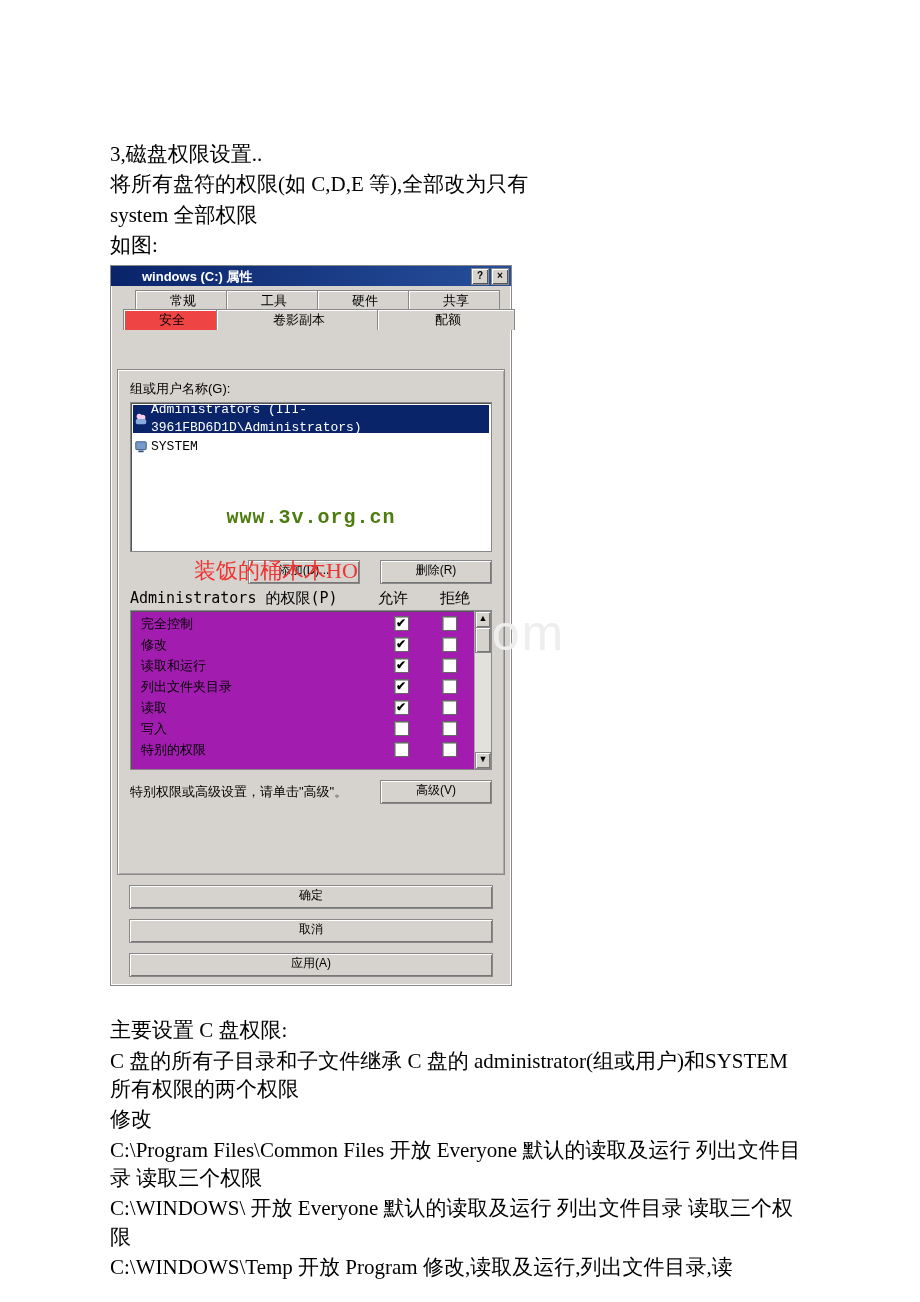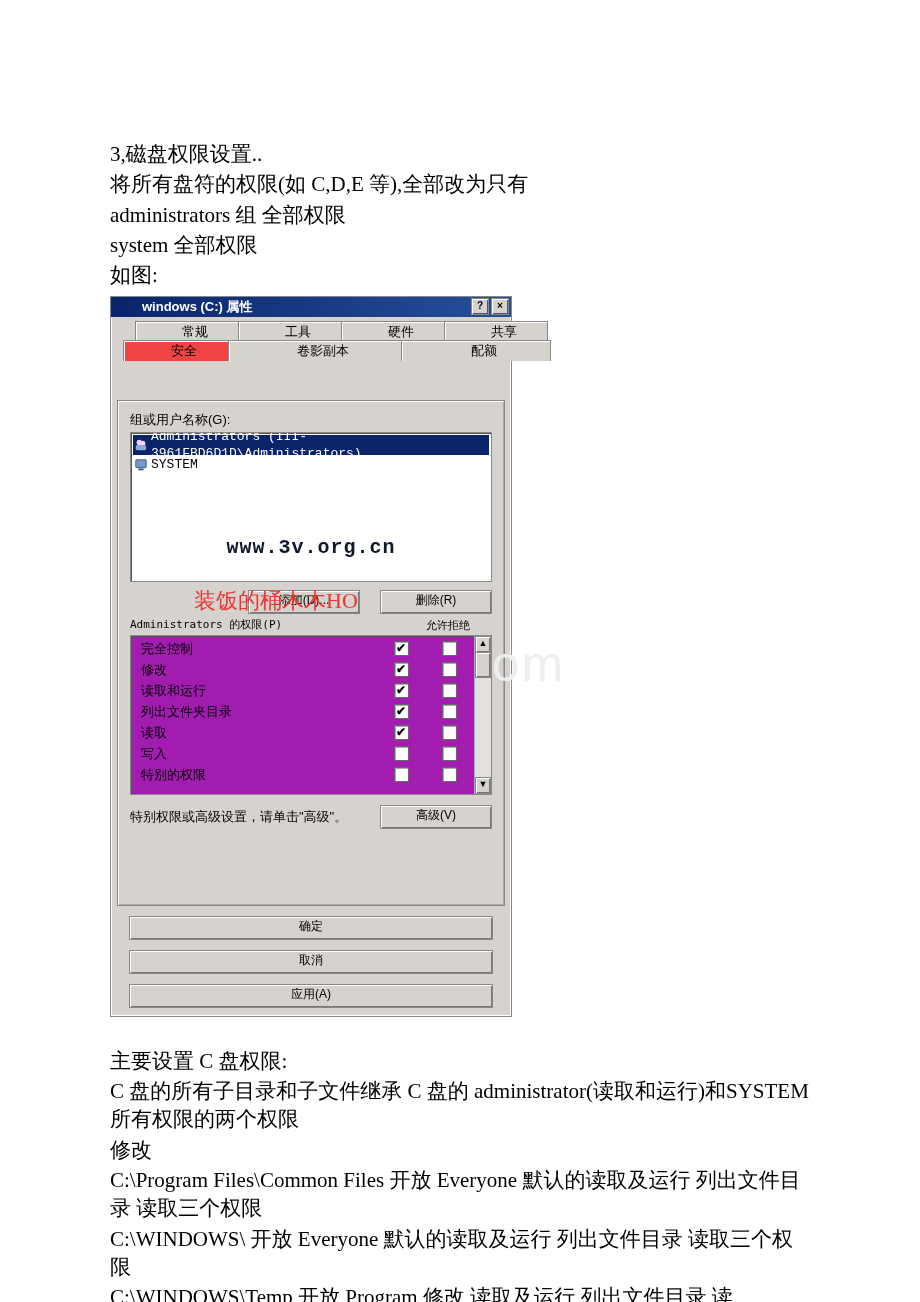--- a/index.html
+++ b/index.html
@@ -65,21 +65,21 @@
     position: absolute;
     display: flex;
   }
   .tabrow.back { top: 0; left: 18px; }
   .tabrow.front { top: 19px; left: 6px; z-index: 2; }
   .tab {
     border: 1px solid #888;
     border-bottom: none;
     background: #d6d3ce;
     box-shadow: inset 1px 1px 0 #fff;
-    padding: 1px 0 0 16px;
+    padding: 1px 0 0 4px;
     height: 19px;
     text-align: center;
     font-size: 13px;
     margin-right: -1px;
   }
   .tab.active { background: #ef4444; position: relative; }
   .tabw1 { width: 86px; }
   .tabw4 { width: 88px; }
   .tabw5 { width: 156px; }
   .tabw6 { width: 132px; }
@@ -102,39 +102,39 @@
     height: 144px;
     padding: 2px 2px;
     font-family: "SimSun", "Courier New", monospace;
     font-size: 13px;
     position: relative;
     overflow: hidden;
   }
   .list-item {
     display: flex;
     align-items: center;
-    height: 20px;
+    height: 28px;
     gap: 3px;
     padding: 0 1px;
   }
   .list-item.selected {
     background: #0a246a;
     color: #fff;
   }
   .usr-icon {
     width: 14px; height: 14px;
     display: inline-block;
   }
   .usr-icon svg { width: 14px; height: 14px; display: block; }
   .watermark-url {
     position: absolute;
     bottom: 20px;
     left: 0; right: 0;
     text-align: center;
-    color: #0f172a;
+    color: #4d7c0f;
     font-family: "Courier New", monospace;
     font-size: 20px;
     font-weight: bold;
     letter-spacing: 1px;
   }
 
   .btn-row {
     display: flex;
     justify-content: flex-end;
     gap: 20px;
@@ -162,25 +162,25 @@
     font-size: 22px;
     font-weight: normal;
     pointer-events: none;
     white-space: nowrap;
   }
 
   .perm-label-row {
     display: flex;
     align-items: flex-end;
     justify-content: space-between;
-    font-size: 11px;
+    font-size: 15px;
     margin: 2px 0 2px 0;
   }
   .perm-label-left { font-family: "SimSun", monospace; }
-  .perm-cols { display: flex; margin-right: 22px; }
+  .perm-cols { display: flex; gap: 32px; margin-right: 22px; }
 
   .perm-box {
     border: 1px solid #888;
     box-shadow: inset 1px 1px 0 #555;
     background: #a21caf;
     height: 158px;
     position: relative;
     overflow: hidden;
   }
   .perm-scroll {
@@ -266,21 +266,20 @@
     z-index: 0;
   }
 </style>
 </head>
 <body>
 
 <div class="page">
 
   <p class="para">3,磁盘权限设置..</p>
   <p class="para">将所有盘符的权限(如 C,D,E 等),全部改为只有</p>
-  <p class="para">administrators 组 全部权限</p>
   <p class="para">system 全部权限</p>
   <p class="para">如图:</p>
 
   <div class="dialog">
     <div class="titlebar">
       <span class="titlebar-text">windows (C:) 属性</span>
       <div class="titlebar-buttons">
         <div class="tbtn">?</div>
         <div class="tbtn">×</div>
       </div>
@@ -426,19 +425,19 @@
 
       <div class="footer-btns">
         <div class="winbtn">确定</div>
         <div class="winbtn">取消</div>
         <div class="winbtn">应用(A)</div>
       </div>
     </div>
   </div>
 
   <p class="para" style="margin-top:30px">主要设置 C 盘权限:</p>
-  <p class="para">C 盘的所有子目录和子文件继承 C 盘的 administrator(读取和运行)和SYSTEM 所有权限的两个权限</p>
+  <p class="para">C 盘的所有子目录和子文件继承 C 盘的 administrator(组或用户)和SYSTEM 所有权限的两个权限</p>
   <p class="para">修改</p>
   <p class="para">C:\Program Files\Common Files 开放 Everyone   默认的读取及运行 列出文件目录 读取三个权限</p>
   <p class="para">C:\WINDOWS\ 开放 Everyone   默认的读取及运行 列出文件目录 读取三个权限</p>
   <p class="para">C:\WINDOWS\Temp 开放 Program 修改,读取及运行,列出文件目录,读</p>
 
 </div>
 
 </body></html>

